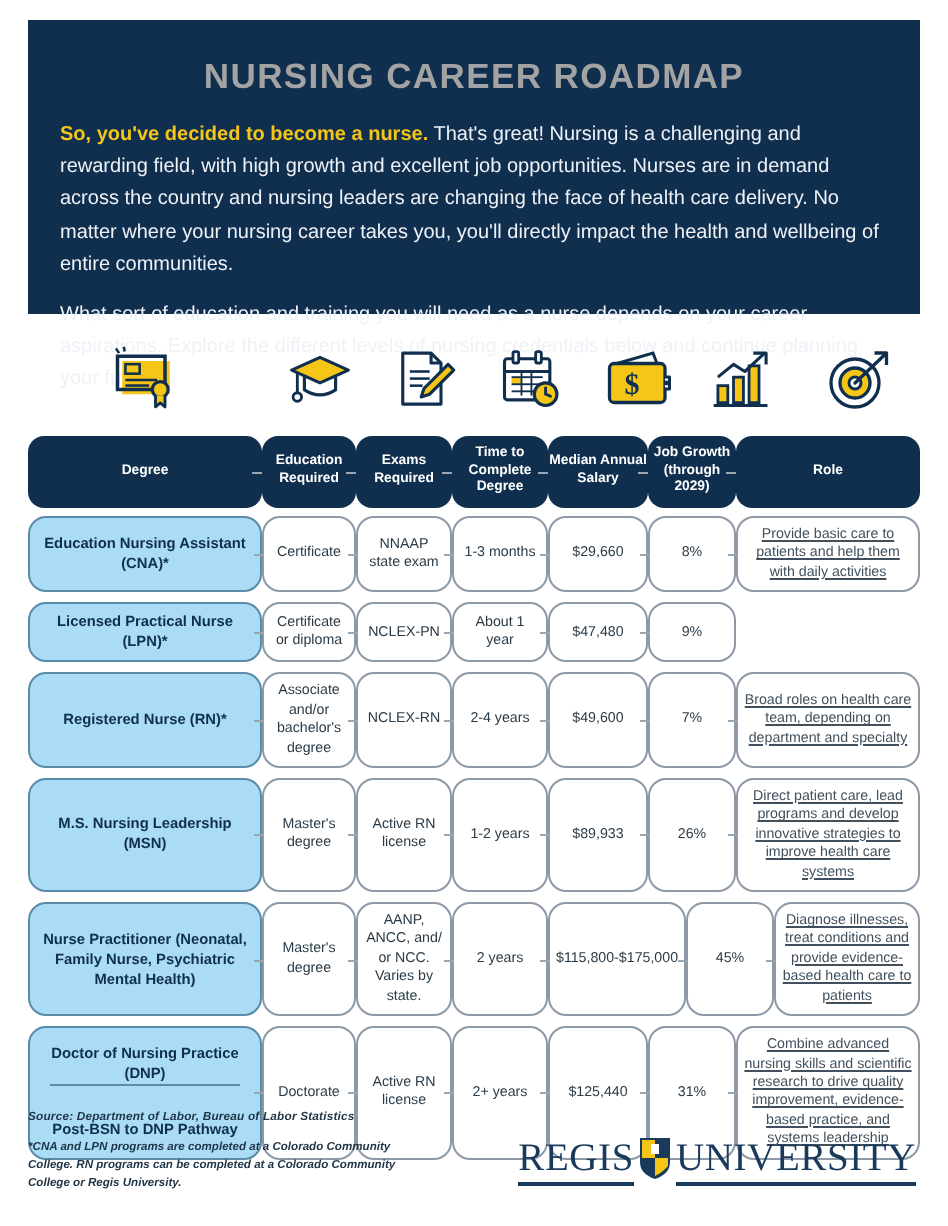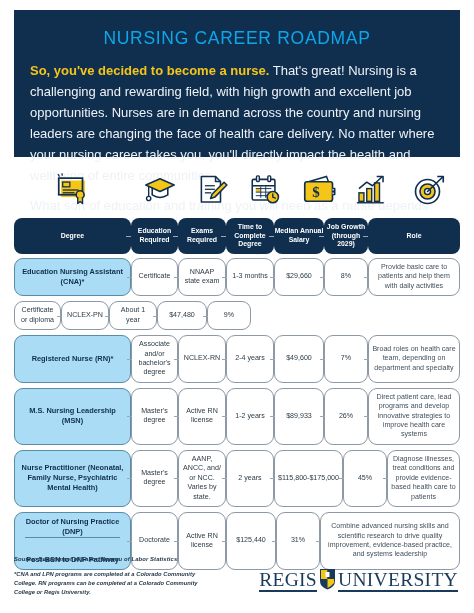--- a/index.html
+++ b/index.html
@@ -12,31 +12,31 @@
   .page { position: relative; width: 474px; height: 613px; background: #fff; }
 
   
   .header {
     position: absolute; left: 14px; top: 10px;
     width: 446px; height: 147px;
     background: #102f4f;
     padding: 12px 16px 10px 16px;
   }
   .header-title {
-    color: #0ea5e9;
+    color: #a3a3a3;
     font-size: 17.5px;
-    font-weight: normal;
+    font-weight: bold;
     letter-spacing: 0.7px;
     text-align: center;
     margin-top: 6px;
     margin-bottom: 11px;
   }
   .intro-p {
     color: #eef2f6;
-    font-size: 13px;
+    font-size: 10px;
     line-height: 1.62;
     text-align: left;
     margin-bottom: 9px;
   }
   .intro-lead { color: #f5c518; font-weight: bold; }
 
   
   .icon-row {
     position: absolute; left: 14px; top: 160px;
     width: 446px; height: 56px;
@@ -88,20 +88,21 @@
     background: #aadcf5;
     border: 1px solid #5a8ba8;
     color: #102f4f;
     font-weight: bold;
     font-size: 7.4px;
     line-height: 1.35;
     flex-direction: column;
   }
   .brow .cell.role {
     color: #41505c;
+    text-decoration: underline;
   }
   .degree-sub {
     margin-top: 0; padding-top: 17px;
     border-top: 1px solid #5a8ba8;
     width: 88%;
   }
 
   
   .c-degree  { flex: 0 0 117px; }
   .c-edu     { flex: 0 0 47px; }
@@ -263,20 +264,23 @@
       </div>
       <div class="cell c-edu">Certificate</div>
       <div class="cell c-exam">NNAAP state exam</div>
       <div class="cell c-time">1-3 months</div>
       <div class="cell c-salary">$29,660</div>
       <div class="cell c-growth">8%</div>
       <div class="cell role c-role">Provide basic care to patients and help them with daily activities</div>
     </div>
 
     <div class="trow brow">
+      <div class="cell degree c-degree">
+        <span>Licensed Practical Nurse (LPN)*</span>
+      </div>
       <div class="cell c-edu">Certificate or diploma</div>
       <div class="cell c-exam">NCLEX-PN</div>
       <div class="cell c-time">About 1 year</div>
       <div class="cell c-salary">$47,480</div>
       <div class="cell c-growth">9%</div>
     </div>
 
     <div class="trow brow">
       <div class="cell degree c-degree">
         <span>Registered Nurse (RN)*</span>
@@ -313,20 +317,21 @@
       <div class="cell role c-role">Diagnose illnesses, treat conditions and provide evidence-based health care to patients</div>
     </div>
 
     <div class="trow brow">
       <div class="cell degree c-degree">
         <span>Doctor of Nursing Practice (DNP)</span>
         <span class="degree-sub">Post-BSN to DNP Pathway</span>
       </div>
       <div class="cell c-edu">Doctorate</div>
       <div class="cell c-exam">Active RN license</div>
+      <div class="cell c-time">2+ years</div>
       <div class="cell c-salary">$125,440</div>
       <div class="cell c-growth">31%</div>
       <div class="cell role c-role">Combine advanced nursing skills and scientific research to drive quality improvement, evidence-based practice, and systems leadership</div>
     </div>
 
   </div>
 
   <div class="footer">
     <div class="src">Source: Department of Labor, Bureau of Labor Statistics</div>
     <div class="note">*CNA and LPN programs are completed at a Colorado Community College. RN programs can be completed at a Colorado Community College or Regis University.</div>

